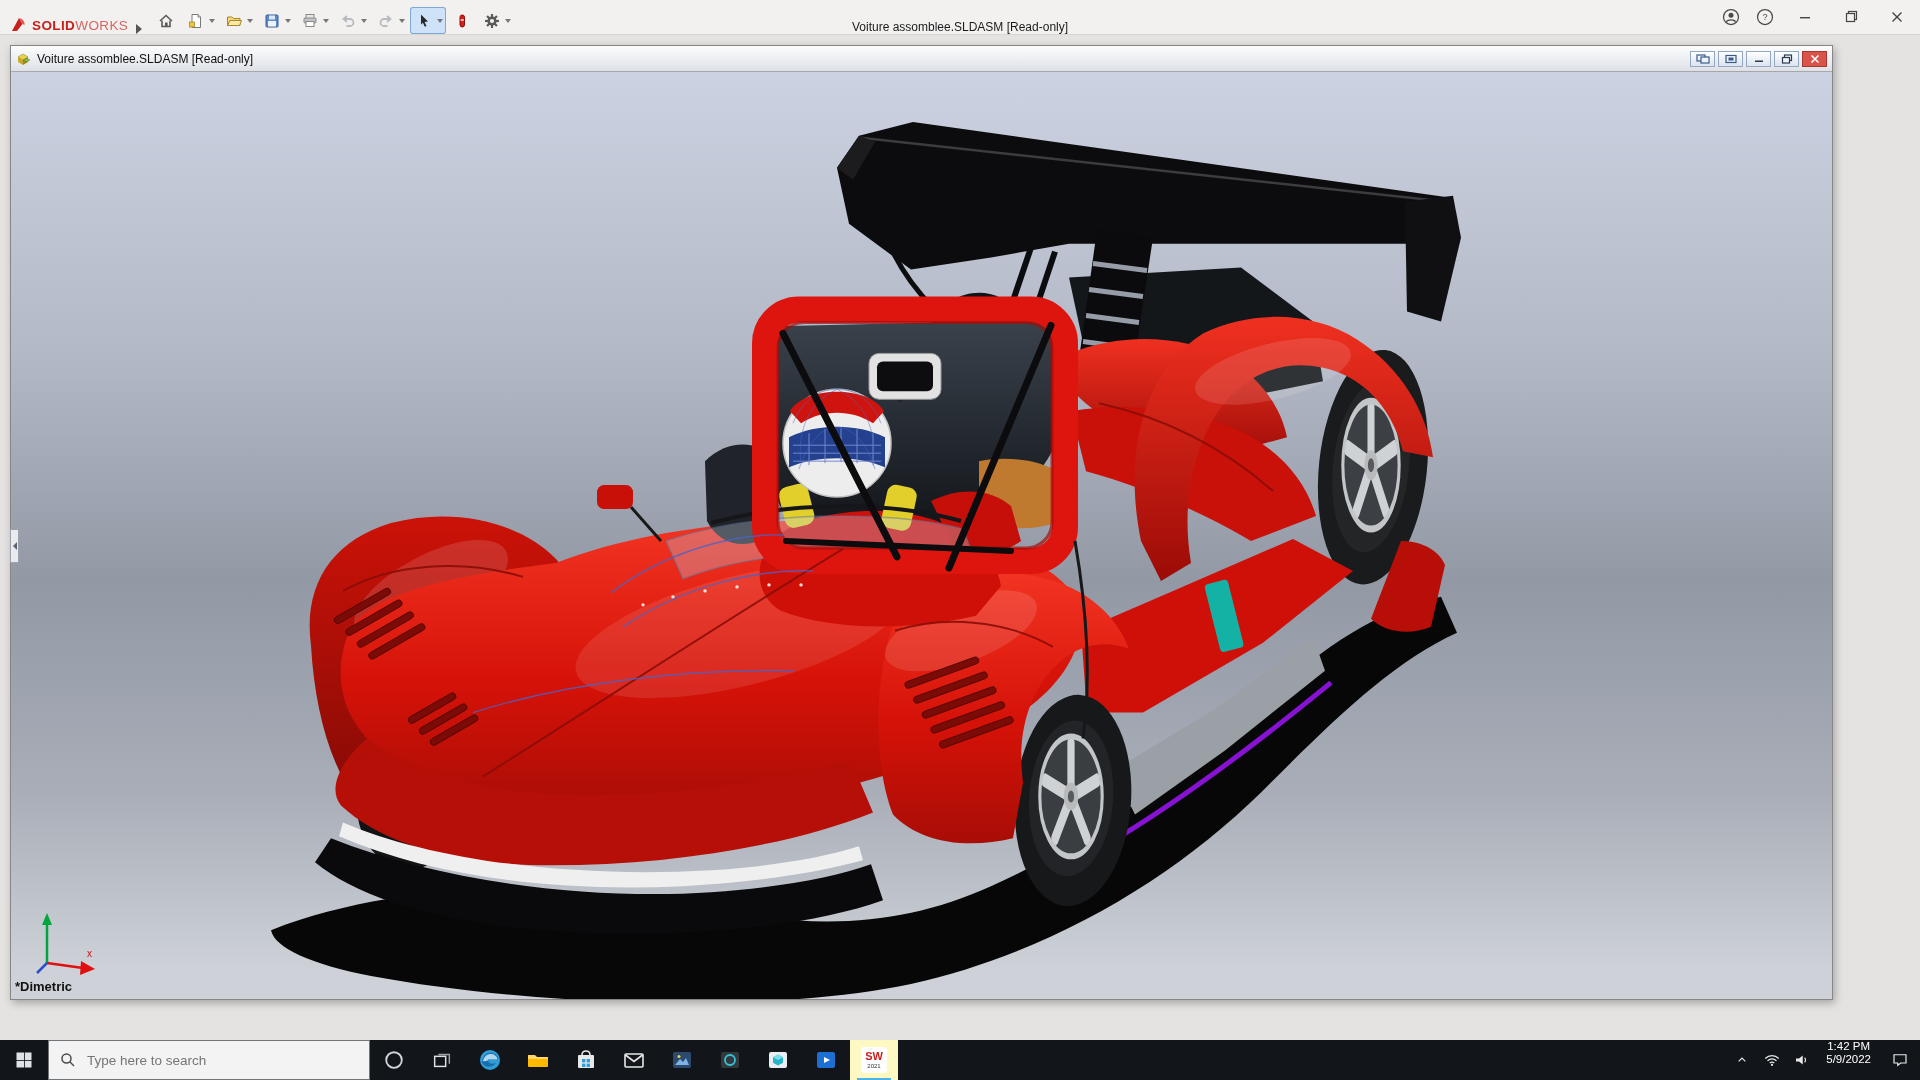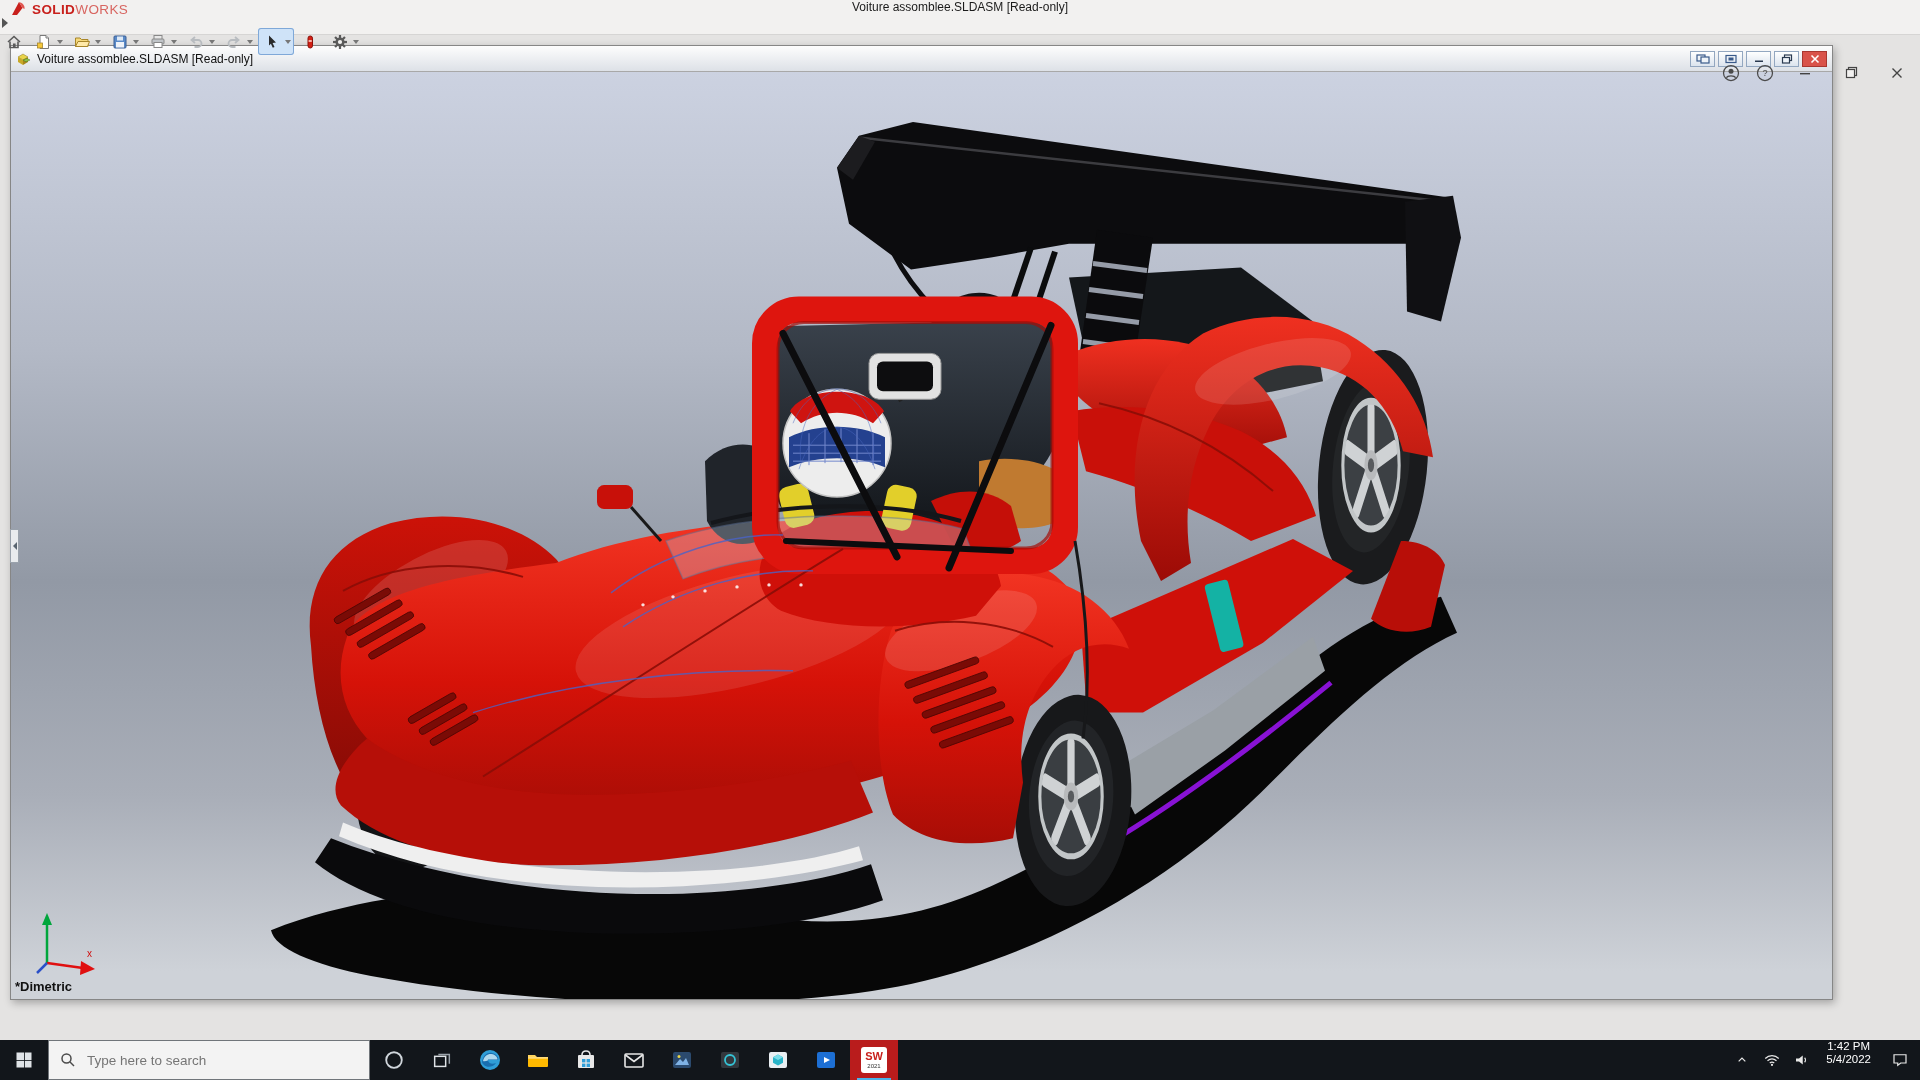--- a/index.html
+++ b/index.html
@@ -2,21 +2,21 @@
 <html><head>
 <meta charset="utf-8">
 <style>
   html,body{margin:0;padding:0;background:#000;}
   *{box-sizing:border-box;}
   .app{position:relative;width:1920px;height:1080px;overflow:hidden;
        font-family:"Liberation Sans","DejaVu Sans",sans-serif;background:#e4e3e2;}
 
   
   .titlebar{position:absolute;top:0;left:0;width:1920px;height:35px;background:#f2f1f0;
-            border-bottom:1px solid #d6d5d4;display:flex;align-items:flex-start;z-index:30;flex-direction:column;}
+            border-bottom:1px solid #d6d5d4;display:flex;align-items:flex-end;z-index:30;}
   .brand{display:flex;align-items:center;gap:4px;padding:0 6px 0 10px;}
   .brand-bold{color:#c8201c;font-weight:bold;font-size:13.5px;letter-spacing:.4px;}
   .brand-light{color:#d86560;font-size:13.5px;letter-spacing:.4px;}
   .flyout-chevron{width:0;height:0;border-left:6px solid #555;border-top:5px solid transparent;
                   border-bottom:5px solid transparent;margin:0 10px 0 2px;}
   .tools{display:flex;align-items:center;gap:2px;}
   .tgrp{display:flex;align-items:center;height:27px;padding:0 3px;border-radius:3px;}
   .tgrp.active{background:#cfe3f8;box-shadow:inset 0 0 0 1px #7fa8d8;}
   .tbtn{width:22px;height:22px;display:flex;align-items:center;justify-content:center;}
   .drop{width:0;height:0;border-top:4px solid #777;border-left:3.5px solid transparent;
@@ -45,21 +45,21 @@
   .view-label{position:absolute;left:4px;bottom:5px;font-size:13px;font-weight:600;color:#111;}
   .panel-handle{position:absolute;left:10px;top:494px;width:9px;height:34px;background:#e9ebee;
                 border:1px solid #9aa2ac;display:flex;align-items:center;justify-content:center;z-index:5;}
   .panel-handle span{width:0;height:0;border-right:4px solid #5a6570;border-top:4px solid transparent;
                 border-bottom:4px solid transparent;}
 
   
   .taskbar{position:absolute;bottom:0;left:0;width:1920px;height:40px;background:#12161b;
            display:flex;align-items:stretch;z-index:40;}
   .tslot{width:48px;display:flex;align-items:center;justify-content:center;position:relative;flex:0 0 auto;}
-  .tslot.active{background:#b91c1c;}
+  .tslot.active{background:#fef9c3;}
   .tslot.active::after{content:'';position:absolute;bottom:0;left:7px;right:7px;height:2px;background:#4cb2e8;}
   .tsearch{width:322px;background:#f3f3f3;display:flex;align-items:center;gap:9px;padding:0 11px;flex:0 0 auto;border:1px solid #70757a;}
   .tsearch input{border:none;outline:none;background:transparent;font-size:13.5px;color:#0369a1;width:250px;
                  font-family:"Liberation Sans","DejaVu Sans",sans-serif;}
   .tray{margin-left:auto;display:flex;align-items:flex-start;flex:0 0 auto;}
   .tray .tico{width:30px;height:40px;display:flex;align-items:center;justify-content:center;}
   .clock{color:#fff;font-size:11.5px;line-height:13px;text-align:center;padding:0 9px;}
   .sw-icon{width:26px;height:26px;background:#fff;border-radius:3px;display:flex;flex-direction:column;
            align-items:center;justify-content:center;line-height:1;}
   .sw-icon .sw{color:#c8201c;font-weight:bold;font-size:11px;}
@@ -579,21 +579,21 @@
         </svg>
       </span>
       <span class="tico">
         <svg width="18" height="18" viewBox="0 0 24 24">
           <path d="M4 10 v4 h4 l5 4 V6 L8 10 Z" fill="#e8e8e8"></path>
           <path d="M15.5 9 C17 10.5 17 13.5 15.5 15" fill="none" stroke="#e8e8e8" stroke-width="1.6"></path>
         </svg>
       </span>
       <div class="clock">
         <div>1:42 PM</div>
-        <div>5/4/2022</div>
+        <div>5/9/2022</div>
       </div>
       <span class="tico" style="width:40px;">
         <svg width="18" height="18" viewBox="0 0 24 24">
           <path d="M4 5 h16 v11 h-7 l-4 3 v-3 H4 Z" fill="none" stroke="#e8e8e8" stroke-width="1.6"></path>
         </svg>
       </span>
     </div>
   </footer>
 
 </div>

